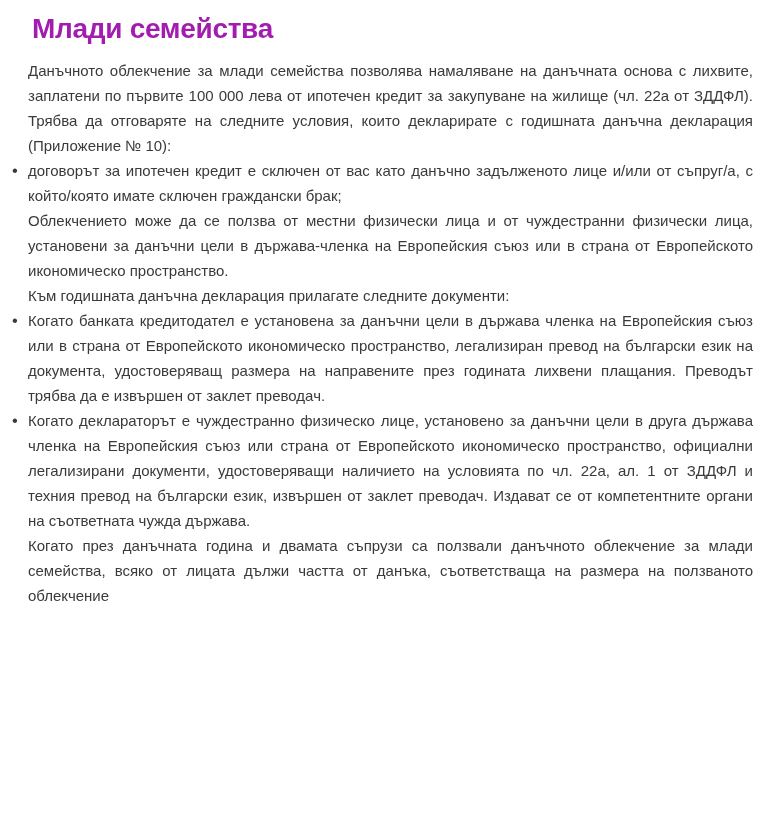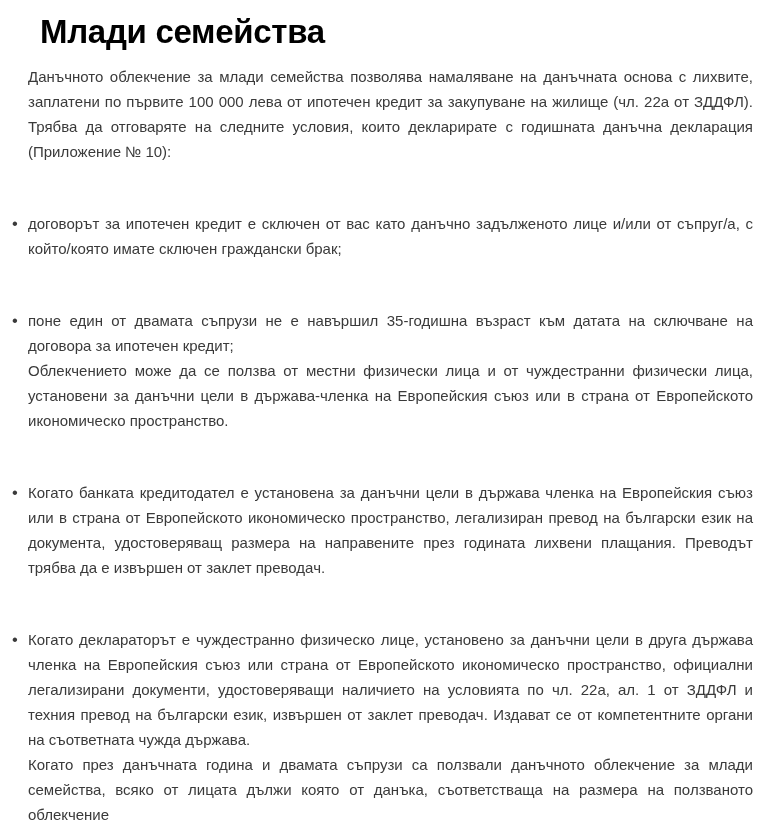--- a/index.html
+++ b/index.html
@@ -11,42 +11,41 @@
   .page {
     width: 778px;
     min-height: 837px;
     box-sizing: border-box;
     background: #ffffff;
     padding: 13px 25px 20px 28px;
     font-family: "Liberation Sans", "DejaVu Sans", sans-serif;
     color: #3a3a3a;
   }
   h1.doc-title {
-    margin: 0 0 13px 12px;
-    font-size: 33px;
+    margin: 0 0 13px 4px;
+    font-size: 28px;
     line-height: 1.15;
     font-weight: 700;
     letter-spacing: -0.3px;
-    color: #000000;
+    color: #a21caf;
   }
   .para,
   ul.bullets li {
     font-size: 15px;
     line-height: 25px;
     text-align: justify;
     margin: 0;
   }
   ul.bullets {
     list-style: none;
     margin: 0;
     padding: 0;
   }
   ul.bullets li {
     position: relative;
-    margin-top: 47px;
   }
   ul.bullets li::before {
     content: "\2022";
     position: absolute;
     left: -16px;
     top: 0;
     font-size: 16.5px;
     line-height: 25px;
     color: #3a3a3a;
   }
@@ -55,27 +54,27 @@
 <body>
 
 <div class="page">
 
   <h1 class="doc-title">Млади семейства</h1>
 
   <p class="para">Данъчното облекчение за млади семейства позволява намаляване на данъчната основа с лихвите, заплатени по първите 100 000 лева от ипотечен кредит за закупуване на жилище (чл. 22а от ЗДДФЛ). Трябва да отговаряте на следните условия, които декларирате с годишната данъчна декларация (Приложение № 10):</p>
 
   <ul class="bullets">
     <li>договорът за ипотечен кредит е сключен от вас като данъчно задълженото лице и/или от съпруг/а, с който/която имате сключен граждански брак;</li>
-    <li>поне един от двамата съпрузи не е навършил 35-годишна възраст към датата на сключване на договора за ипотечен кредит;</li>
   </ul>
 
 
   <p class="para">Облекчението може да се ползва от местни физически лица и от чуждестранни физически лица, установени за данъчни цели в държава-членка на Европейския съюз или в страна от Европейското икономическо пространство.</p>
 
+  <p class="para">Към годишната данъчна декларация прилагате следните документи:</p>
 
   <ul class="bullets">
     <li>Когато банката кредитодател е установена за данъчни цели в държава членка на Европейския съюз или в страна от Европейското икономическо пространство, легализиран превод на български език на документа, удостоверяващ размера на направените през годината лихвени плащания. Преводът трябва да е извършен от заклет преводач.</li>
     <li>Когато деклараторът е чуждестранно физическо лице, установено за данъчни цели в друга държава членка на Европейския съюз или страна от Европейското икономическо пространство, официални легализирани документи, удостоверяващи наличието на условията по чл. 22а, ал. 1 от ЗДДФЛ и техния превод на български език, извършен от заклет преводач. Издават се от компетентните органи на съответната чужда държава.</li>
   </ul>
 
-  <p class="para">Когато през данъчната година и двамата съпрузи са ползвали данъчното облекчение за млади семейства, всяко от лицата дължи която от данъка, съответстваща на размера на ползваното облекчение</p>
+  <p class="para">Когато през данъчната година и двамата съпрузи са ползвали данъчното облекчение за млади семейства, всяко от лицата дължи частта от данъка, съответстваща на размера на ползваното облекчение</p>
 
 </div>
 
 </body></html>

